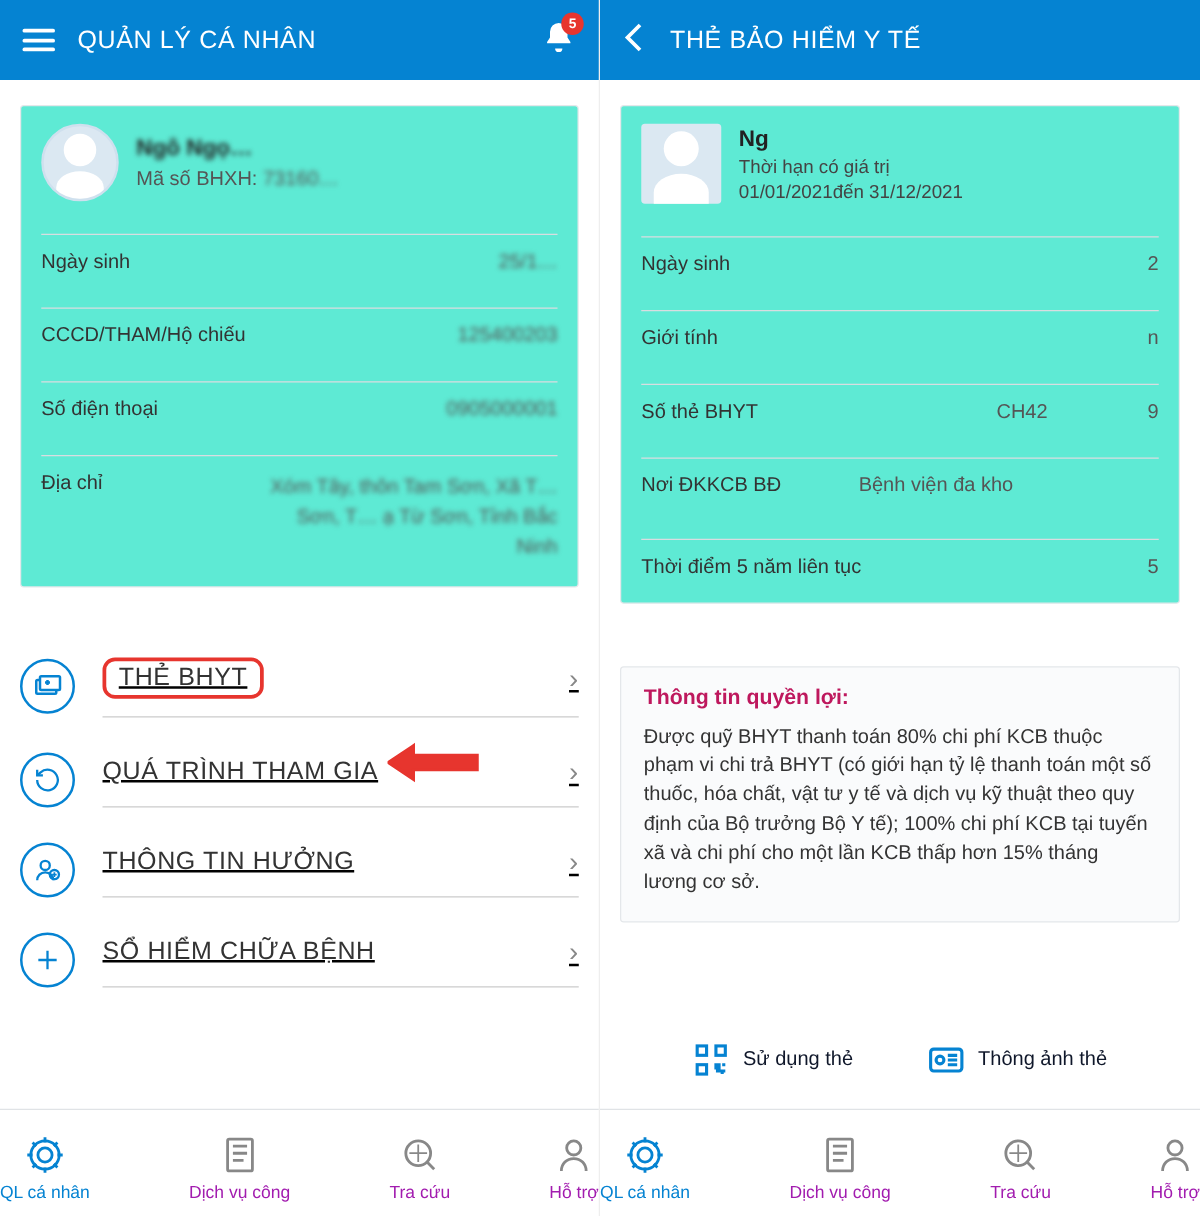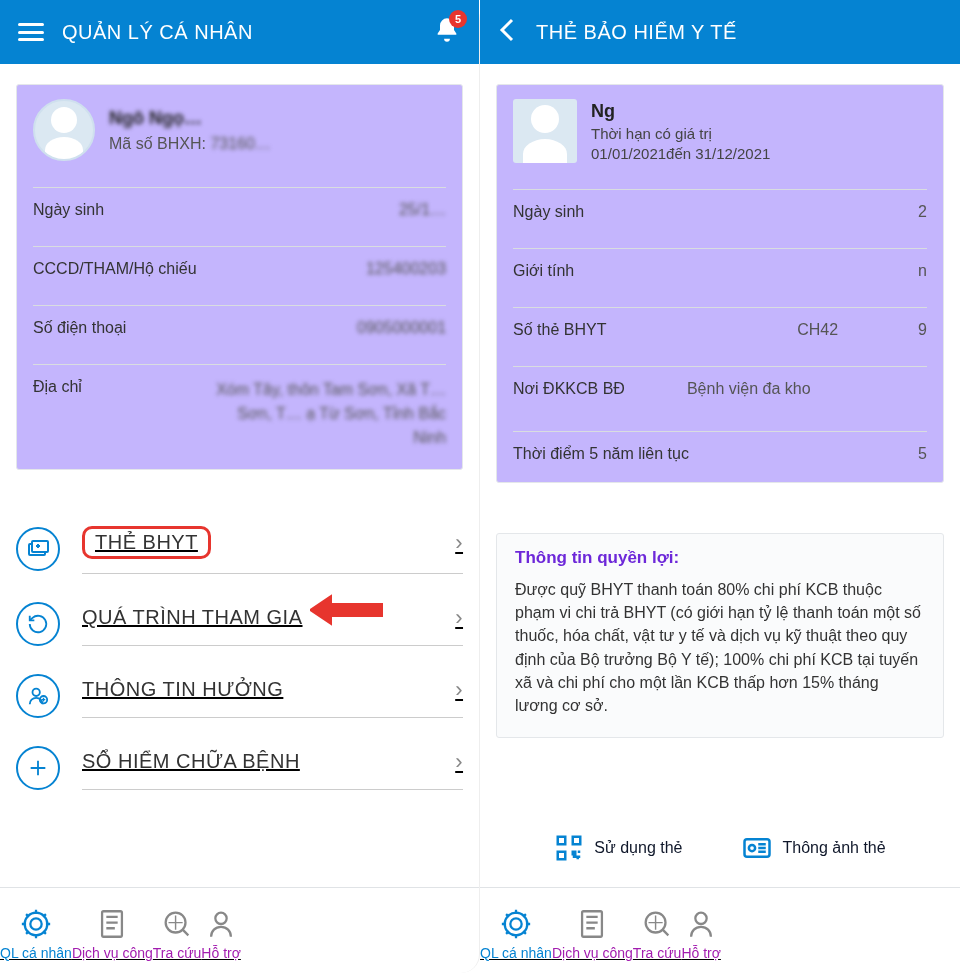--- a/index.html
+++ b/index.html
@@ -1,28 +1,28 @@
 <!DOCTYPE html>
 <html><head>
 <meta charset="utf-8">
 <style>
   * { box-sizing: border-box; margin: 0; padding: 0; }
   body { font-family: -apple-system, Helvetica, Arial, sans-serif; background: #fff; width: 960px; height: 973px; display: flex; }
-  .pane { width: 520px; height: 973px; display: flex; flex-direction: column; position: relative; border-radius: 19px; }
+  .pane { width: 520px; height: 973px; display: flex; flex-direction: column; position: relative; }
   .pane-left { border-right: 1px solid #eee; }
   .header { background: #0583d2; height: 64px; display: flex; align-items: center; padding: 0 18px; color: #fff; position: relative; }
   .header .title { font-size: 20px; letter-spacing: 0.5px; font-weight: 400; margin-left: 18px; }
   .hamburger { width: 26px; height: 18px; display: flex; flex-direction: column; justify-content: space-between; }
   .hamburger span { display: block; height: 3px; background: #fff; border-radius: 2px; }
   .back-chevron svg { width: 20px; height: 28px; }
   .bell { margin-left: auto; position: relative; }
   .bell svg { width: 28px; height: 28px; fill: #fff; }
   .badge { position: absolute; top: -6px; right: -6px; background: #e7352e; color: #fff; font-size: 11px; width: 18px; height: 18px; border-radius: 50%; display: flex; align-items: center; justify-content: center; font-weight: bold; }
   .content { flex: 1; padding: 20px 16px; overflow: hidden; }
-  .card { background: #c4b5fd; border: 1px solid #e4e7ea; border-radius: 3px; padding: 14px 16px 6px; }
+  .card { background: #5eead4; border: 1px solid #e4e7ea; border-radius: 3px; padding: 14px 16px 6px; }
   .profile-top { display: flex; align-items: center; gap: 14px; padding-bottom: 12px; }
   .avatar { width: 62px; height: 62px; border-radius: 50%; background: #dbe8f2; border: 2px solid #cfe0ee; overflow: hidden; position: relative; }
   .avatar::after { content: ""; position: absolute; bottom: -4px; left: 50%; transform: translateX(-50%); width: 38px; height: 26px; background: #fff; border-radius: 50% 50% 0 0; }
   .avatar::before { content: ""; position: absolute; top: 6px; left: 50%; transform: translateX(-50%); width: 26px; height: 26px; background: #fff; border-radius: 50%; }
   .avatar-sq { width: 64px; height: 64px; background: #dbe8f2; border-radius: 3px; position: relative; overflow: hidden; }
   .avatar-sq::after { content: ""; position: absolute; bottom: -6px; left: 50%; transform: translateX(-50%); width: 44px; height: 30px; background: #fff; border-radius: 50% 50% 0 0; }
   .avatar-sq::before { content: ""; position: absolute; top: 6px; left: 50%; transform: translateX(-50%); width: 28px; height: 28px; background: #fff; border-radius: 50%; }
   .profile-name { font-weight: bold; font-size: 18px; color: #222; filter: blur(2.2px); }
   .profile-sub { font-size: 16px; color: #555; margin-top: 6px; }
   .profile-sub .blur { filter: blur(2.2px); }
@@ -33,26 +33,26 @@
   .row.addr .value { line-height: 1.5; }
   .menu { margin-top: 40px; }
   .menu-item { display: flex; align-items: center; gap: 22px; padding: 14px 0; text-decoration: underline; }
   .menu-icon { width: 44px; height: 44px; border: 2px solid #0583d2; border-radius: 50%; display: flex; align-items: center; justify-content: center; color: #0583d2; flex-shrink: 0; }
   .menu-label { flex: 1; font-size: 20px; color: #333; letter-spacing: 0.5px; border-bottom: 1px solid #ccc; padding-bottom: 14px; padding-top: 2px; display: flex; align-items: center; justify-content: space-between; }
   .menu-label .chev { color: #888; font-size: 22px; }
   .highlight-box { border: 3px solid #e7352e; border-radius: 10px; padding: 2px 10px; margin-right: 60px; }
   .arrow-annot { position: absolute; left: 310px; top: 528px; }
   .arrow-annot svg { width: 74px; height: 36px; }
   .benefits-card { background: #fafbfc; border: 1px solid #e4e7ea; border-radius: 3px; padding: 14px 18px 20px; margin-top: 50px; }
-  .benefits-title { color: #6d28d9; font-weight: 600; font-size: 17px; margin-bottom: 10px; }
+  .benefits-title { color: #be185d; font-weight: 600; font-size: 17px; margin-bottom: 10px; }
   .benefits-text { font-size: 16px; color: #333; line-height: 1.45; }
   .card-actions { display: flex; gap: 60px; justify-content: center; padding: 10px 0 4px; color: #0f172a; font-size: 16px; }
   .card-act { display: flex; align-items: center; gap: 10px; }
   .card-act svg { width: 30px; height: 30px; }
-  .bottom-nav { height: 86px; border-top: 1px solid #e0e3e6; display: flex; justify-content: flex-start; align-items: center; padding-top: 6px; text-decoration: underline; }
+  .bottom-nav { height: 86px; border-top: 1px solid #e0e3e6; display: flex; justify-content: space-between; align-items: center; padding-top: 6px; }
   .nav-item { display: flex; flex-direction: column; align-items: center; gap: 4px; color: #a21caf; font-size: 14px; }
   .nav-item svg { width: 34px; height: 34px; }
   .nav-item.active { color: #0583d2; }
   .validity { font-size: 15px; color: #444; margin-top: 3px; }
   .name-r { font-weight: bold; font-size: 18px; color: #222; }
   .spacer { flex: 1; }
 </style>
 </head>
 <body>
 

